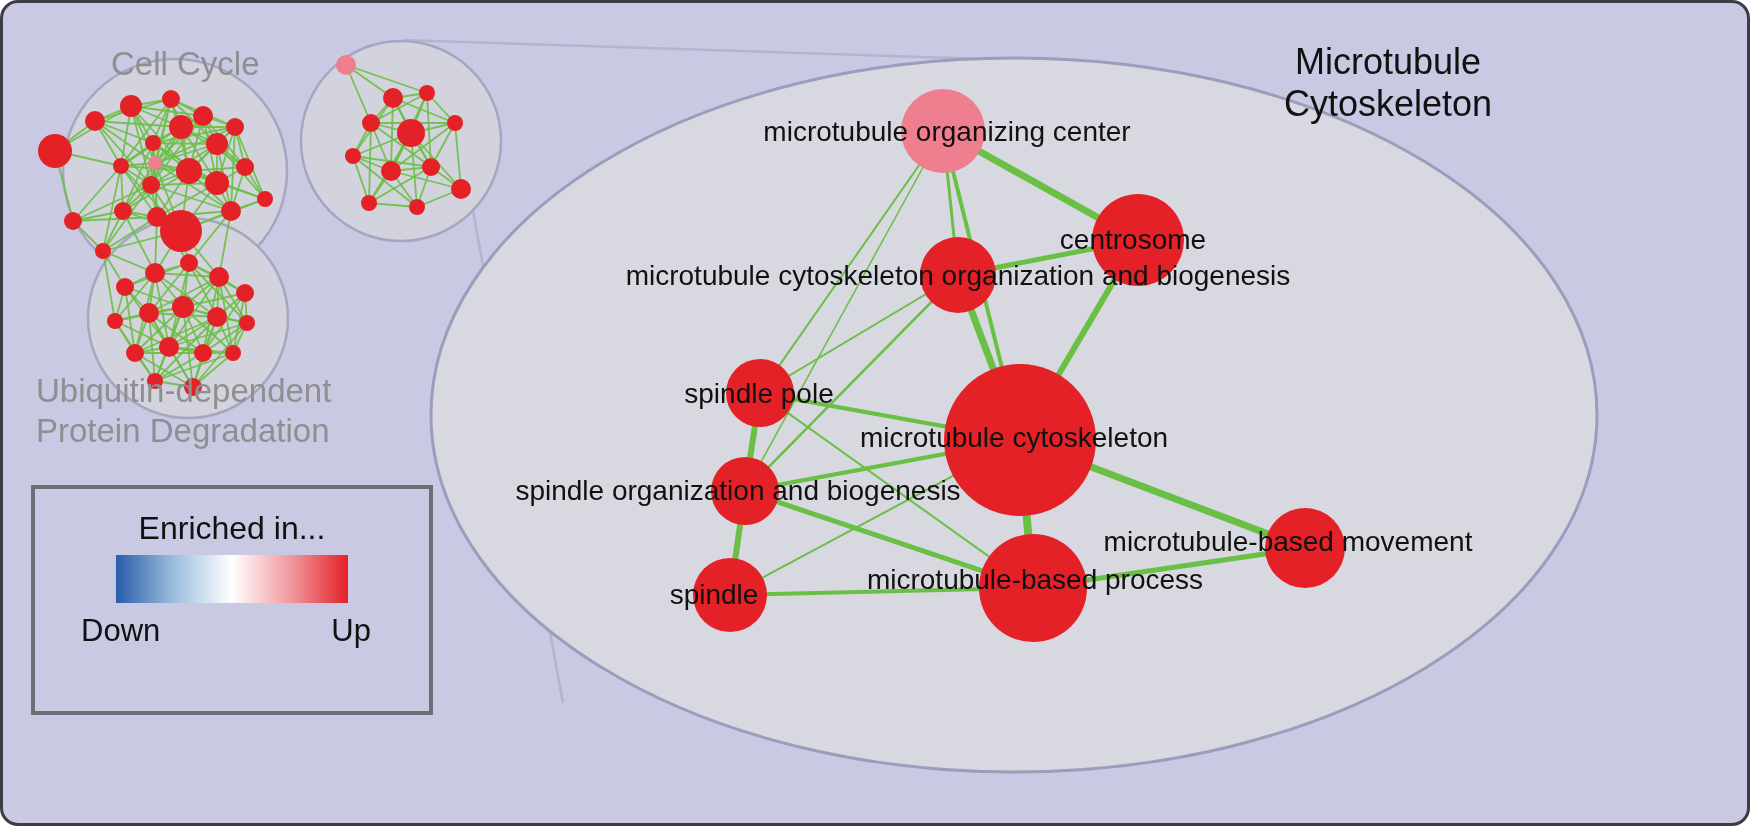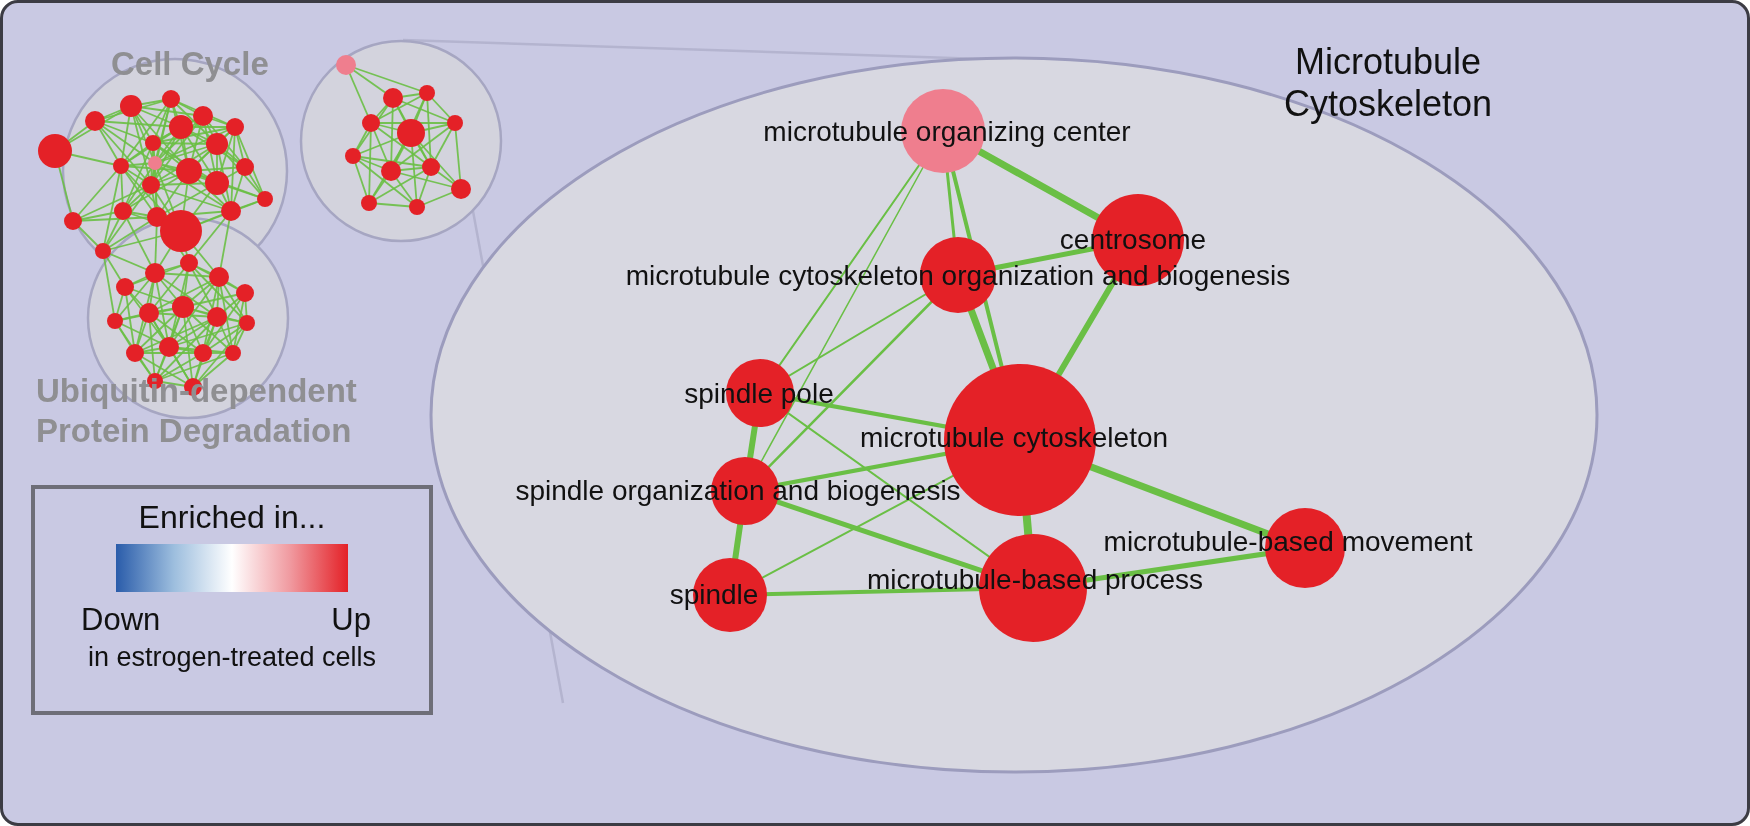--- a/index.html
+++ b/index.html
@@ -4,26 +4,26 @@
 <style>
   :root{
     --background:#c9c9e3; --border:#3c3c44; --label-gray:#8f8f92;
     --legend-border:#6e6e78;
   }
   html,body{margin:0;padding:0;background:#ffffff;font-family:"Liberation Sans",sans-serif;}
   .stage{position:relative;width:1750px;height:826px;box-sizing:border-box;
          border:3px solid var(--border);border-radius:18px;background:var(--background);overflow:hidden;}
   svg.net{position:absolute;left:0;top:0;z-index:1;}
   .overlay{position:absolute;z-index:2;}
-  .cluster-label{color:var(--label-gray);font-size:33px;font-weight:bold;}
+  .cluster-label{color:var(--label-gray);font-size:33px;}
   #cell-cycle-label{left:108px;top:42px;}
   #ubiq-label{left:33px;top:368px;line-height:1.2;}
   #mt-title{left:1250px;top:38px;width:270px;text-align:center;color:#111;font-size:36px;line-height:1.18;}
   .legend{left:28px;top:482px;width:402px;height:230px;border:4px solid var(--legend-border);
-          box-sizing:border-box;text-align:center;padding-top:10px;}
+          box-sizing:border-box;text-align:center;padding-top:21px;}
   .legend-title{font-size:32px;color:#111;}
   .legend-bar{width:232px;height:48px;margin:8px auto 2px auto;}
   .legend-downup{display:flex;justify-content:space-between;padding:0 58px 0 46px;font-size:31px;color:#111;margin-top:10px;}
   .legend-sub{font-size:27px;color:#111;margin-top:3px;line-height:1.25;}
 </style>
 </head>
 <body>
 
 <div class="stage">
 
@@ -392,16 +392,15 @@
     <div>Cytoskeleton</div>
   </div>
 
   <div class="overlay legend">
     <div class="legend-title">Enriched in...</div>
     <div class="legend-bar" style="background: linear-gradient(to right, rgb(42, 92, 170), rgb(157, 190, 222), rgb(255, 255, 255), rgb(240, 154, 160), rgb(228, 33, 39));"></div>
     <div class="legend-downup">
       <span>Down</span>
       <span>Up</span>
     </div>
-    <div class="legend-sub">in estrogen-treated cells</div>
   </div>
 
 </div>
 
 </body></html>

